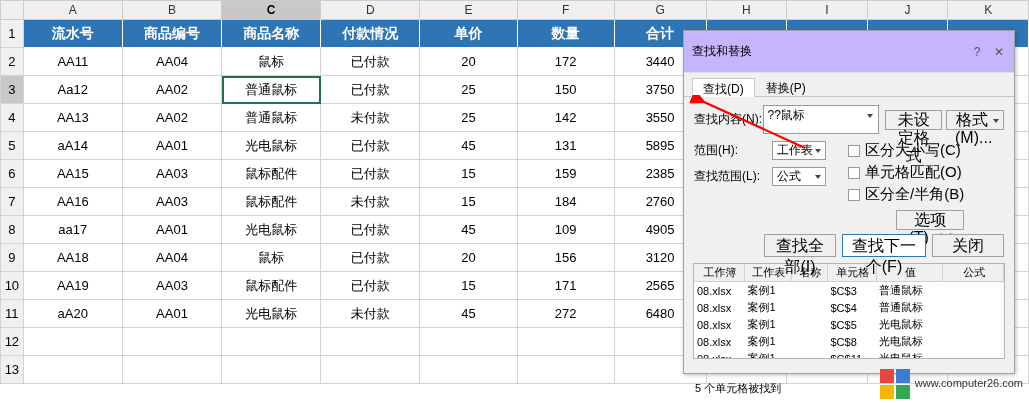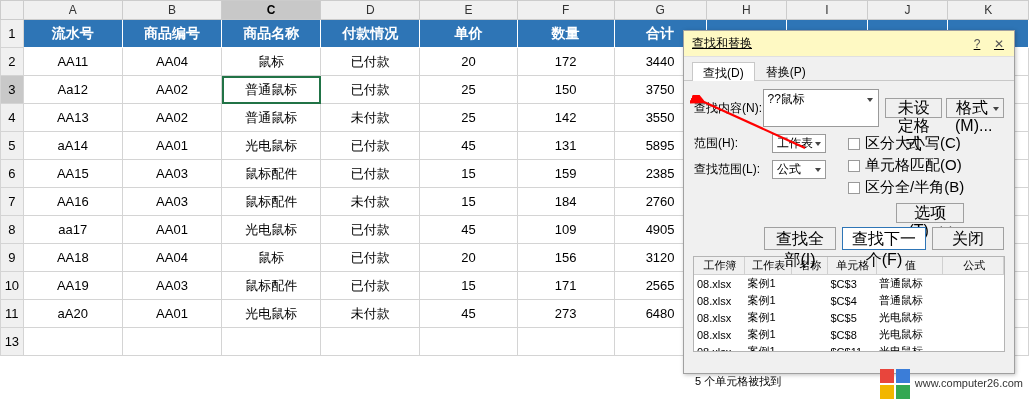--- a/index.html
+++ b/index.html
@@ -78,27 +78,26 @@
     position: absolute;
     left: 683px; top: 30px;
     width: 332px; height: 344px;
     background: #f0f0f0;
     border: 1px solid #a0a0a0;
     box-shadow: 1px 1px 4px rgba(0,0,0,0.25);
     font-size: 12px;
     z-index: 20;
   }
   #dialog .titlebar {
-    height: 26px;
-    background: #fef9c3;
+    height: 42px;
+    background: #c4b5fd;
     border-bottom: 1px solid #e0e0e0;
     display: flex;
     align-items: center;
     padding: 0 4px 0 8px;
-    text-decoration: underline;
   }
   #dialog .titlebar .title {
     flex: 1;
     font-size: 12px;
     color: #000;
   }
   #dialog .titlebar .tbtn {
     width: 22px; height: 20px;
     display: flex; align-items: center; justify-content: center;
     color: #555;
@@ -132,21 +131,21 @@
     margin-bottom: 7px;
   }
   .lbl {
     width: 78px;
     font-size: 12px;
     color: #000;
   }
   .inp {
     background: #ffffff;
     border: 1px solid #9a9a9a;
-    height: 38px;
+    height: 29px;
     line-height: 18px;
     padding: 0 16px 0 4px;
     font-size: 12px;
     position: relative;
   }
   .inp.combo::after {
     content: "";
     position: absolute;
     right: 5px; top: 8px;
     border-left: 3.5px solid transparent;
@@ -462,28 +461,42 @@
       <td class="blank"></td>
     </tr>
 
     <tr>
       <th class="rowhdr">11</th>
       <td class="red">aA20</td>
       <td class="red">AA01</td>
       <td class="red">光电鼠标</td>
       <td class="red">未付款</td>
       <td class="red">45</td>
-      <td class="red">273</td>
+      <td class="red">272</td>
       <td class="red">6480</td>
       <td class="blank"></td>
       <td class="blank"></td>
       <td class="blank"></td>
       <td class="blank"></td>
     </tr>
 
+    <tr>
+      <th class="rowhdr">12</th>
+      <td class="blank"></td>
+      <td class="blank"></td>
+      <td class="blank"></td>
+      <td class="blank"></td>
+      <td class="blank"></td>
+      <td class="blank"></td>
+      <td class="blank"></td>
+      <td class="blank"></td>
+      <td class="blank"></td>
+      <td class="blank"></td>
+      <td class="blank"></td>
+    </tr>
 
     <tr>
       <th class="rowhdr">13</th>
       <td class="blank"></td>
       <td class="blank"></td>
       <td class="blank"></td>
       <td class="blank"></td>
       <td class="blank"></td>
       <td class="blank"></td>
       <td class="blank"></td>

